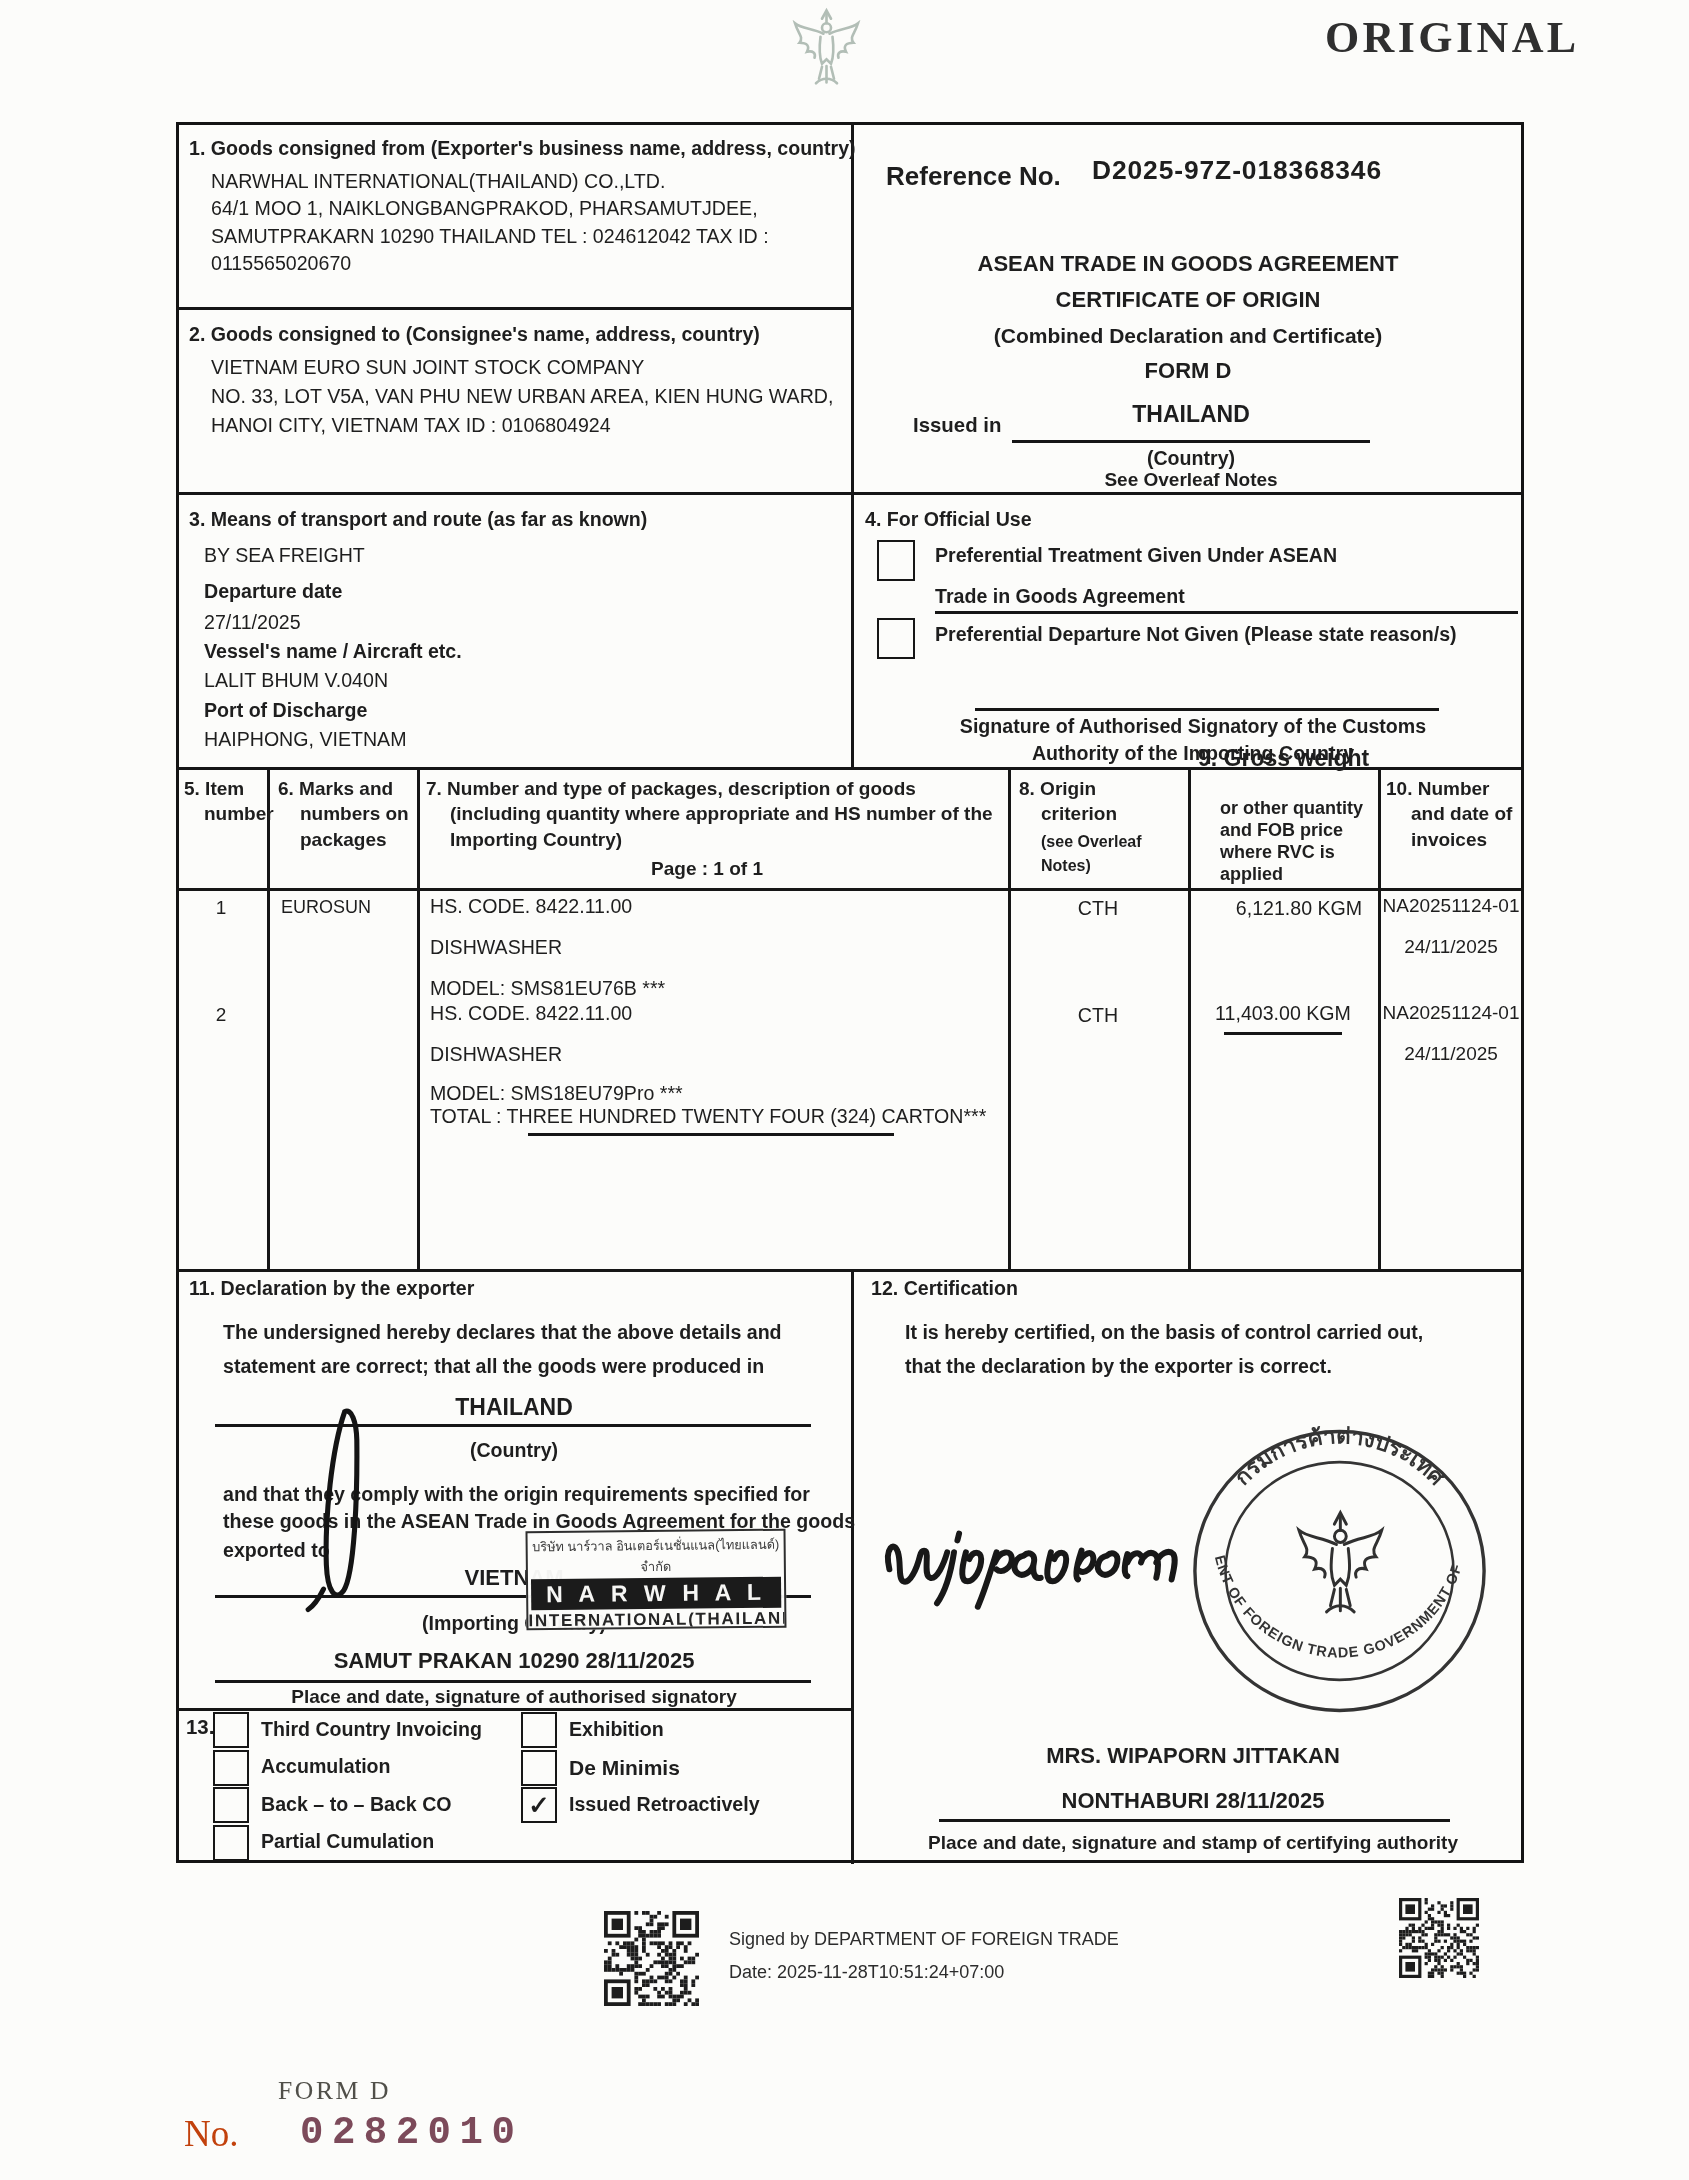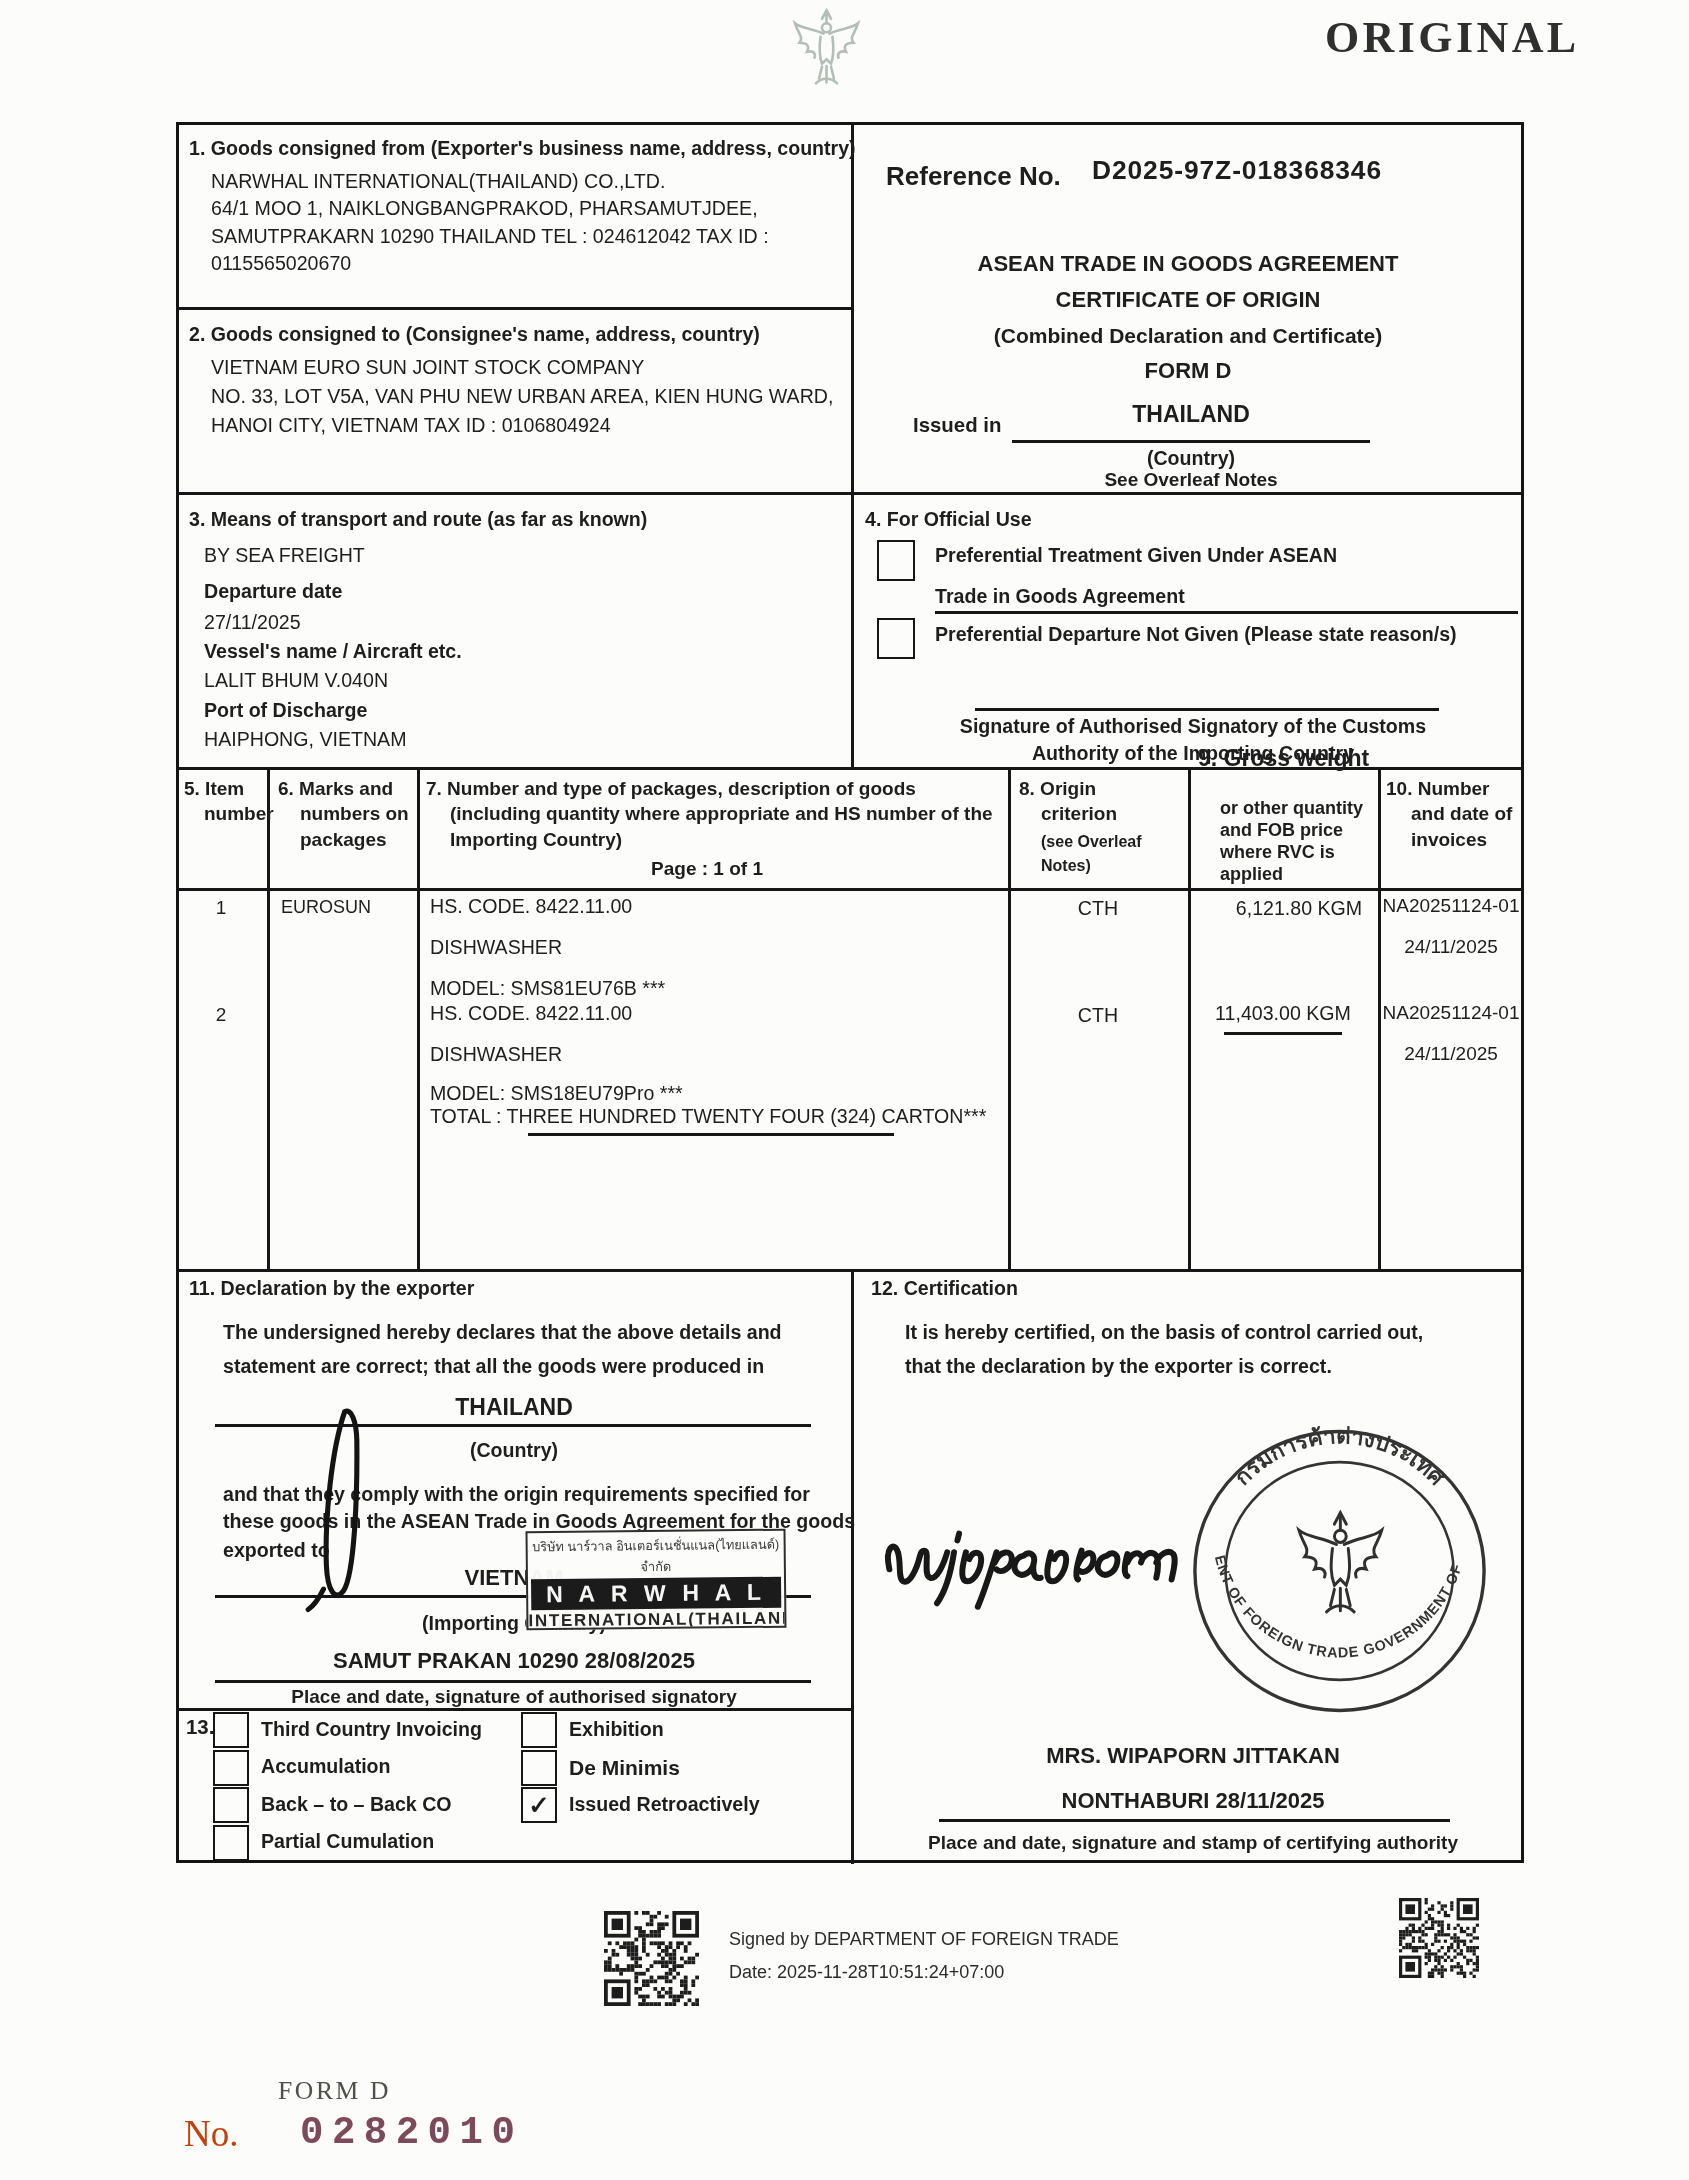--- a/index.html
+++ b/index.html
@@ -153,21 +153,21 @@
   <div class="t b" style="left:223px;top:1356px;font-size:19.6px;">statement are correct; that all the goods were produced in</div>
   <div class="t b cx" style="left:514px;top:1395px;font-size:23px;">THAILAND</div>
   <div class="hl" style="left:215px;top:1424px;width:596px;"></div>
   <div class="t b cx" style="left:514px;top:1440px;font-size:19.6px;">(Country)</div>
   <div class="t b" style="left:223px;top:1484px;font-size:19.6px;">and that they comply with the origin requirements specified for</div>
   <div class="t b" style="left:223px;top:1511px;font-size:19.6px;">these goods in the ASEAN Trade in Goods Agreement for the goods</div>
   <div class="t b" style="left:223px;top:1540px;font-size:19.6px;">exported to</div>
   <div class="t b cx" style="left:514px;top:1566px;font-size:22px;">VIETNAM</div>
   <div class="hl" style="left:215px;top:1595px;width:596px;"></div>
   <div class="t b cx" style="left:514px;top:1613px;font-size:19.6px;">(Importing Country)</div>
-  <div class="t b cx" style="left:514px;top:1649px;font-size:22px;">SAMUT PRAKAN 10290 28/08/2025</div>
+  <div class="t b cx" style="left:514px;top:1649px;font-size:22px;">SAMUT PRAKAN 10290 28/11/2025</div>
   <div class="hl" style="left:215px;top:1680px;width:596px;"></div>
   <div class="t b cx" style="left:514px;top:1687px;font-size:19px;">Place and date, signature of authorised signatory</div>
 
   <svg width="102" height="221" viewBox="0 0 120 260" style="left:298px;top:1397px;">
     <g fill="none" stroke="#141414" stroke-width="6" stroke-linecap="round">
       <path d="M62 18 C44 60 30 140 28 196 C27 228 36 240 46 228 C60 210 70 120 74 52 C75 30 70 14 62 18 Z" transform="rotate(-4 50 120)"></path>
       <path d="M30 226 C24 238 18 246 12 250"></path>
     </g>
   </svg>
 

